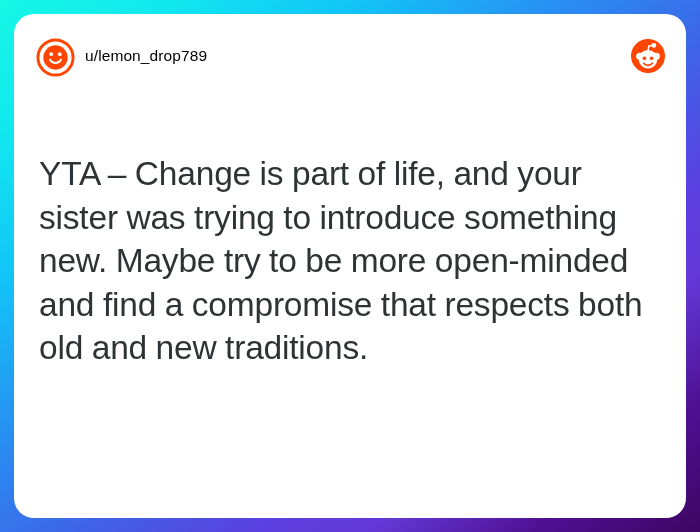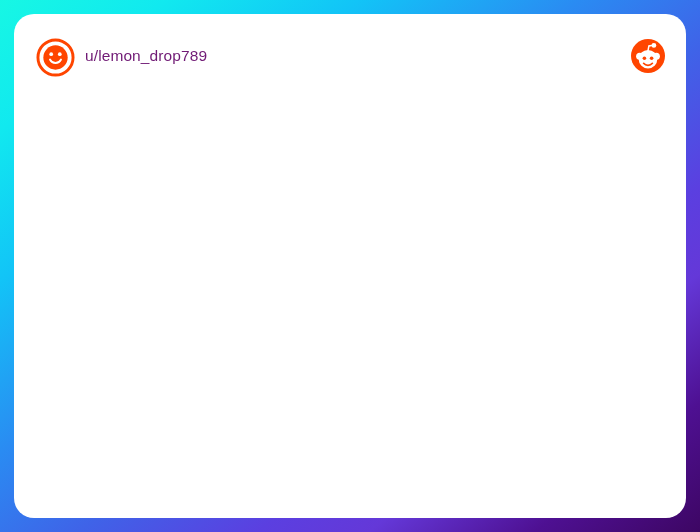--- a/index.html
+++ b/index.html
@@ -57,21 +57,21 @@
     top: 24px;
     width: 39px;
     height: 39px;
   }
 
   .username {
     position: absolute;
     left: 71px;
     top: 33px;
     font-size: 15.5px;
-    color: #701a75;
+    color: #000000;
     letter-spacing: 0.1px;
     white-space: nowrap;
     font-family: "Liberation Sans", sans-serif;
   }
 
   .reddit-logo {
     position: absolute;
     right: 18px;
     top: 22px;
     width: 40px;
@@ -123,15 +123,16 @@
           <circle cx="25.9" cy="9.4" r="2.4" fill="#FFFFFF"></circle>
           <path d="M20 14.6 L20.9 9.9 L25.2 9.2" fill="none" stroke="#FFFFFF" stroke-width="1.5" stroke-linecap="round"></path>
           <circle cx="16.4" cy="22.2" r="1.8" fill="#FF4500"></circle>
           <circle cx="23.6" cy="22.2" r="1.8" fill="#FF4500"></circle>
           <path d="M15.6 27.3 A5.8 5.8 0 0 0 24.4 27.3" fill="none" stroke="#FF4500" stroke-width="1.7" stroke-linecap="round"></path>
         </svg>
       </span>
 
     </div>
 
+    <div id="post-text">YTA – Change is part of life, and your sister was trying to introduce something new. Maybe try to be more open-minded and find a compromise that respects both old and new traditions.</div>
 
   </div>
 </div>
 
 </body></html>

